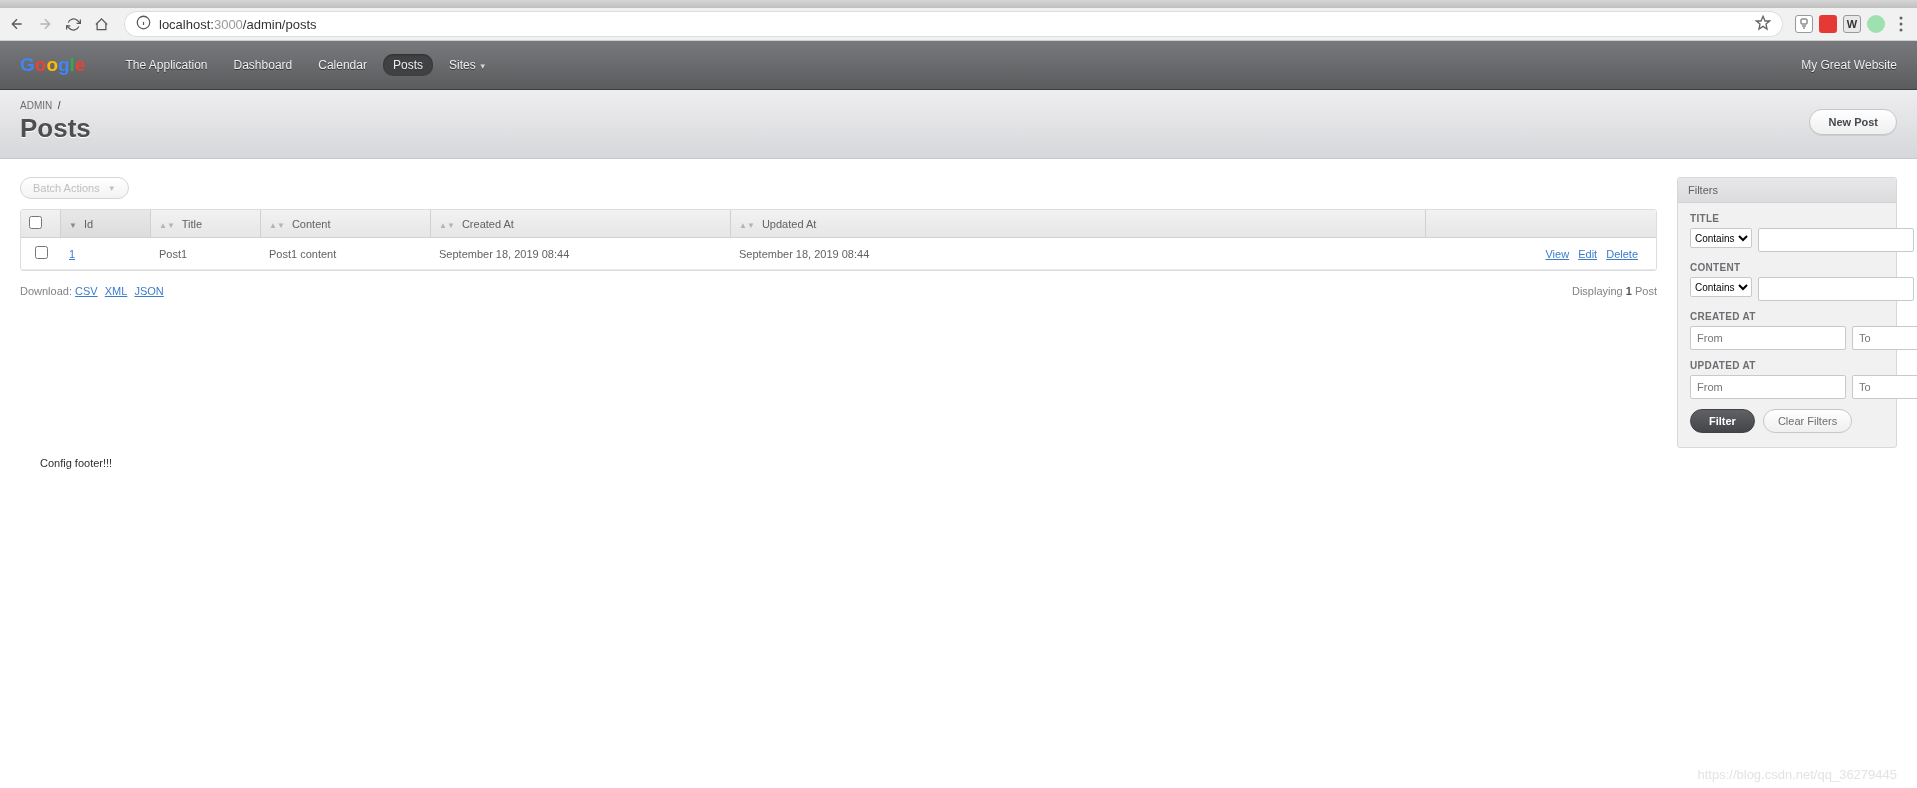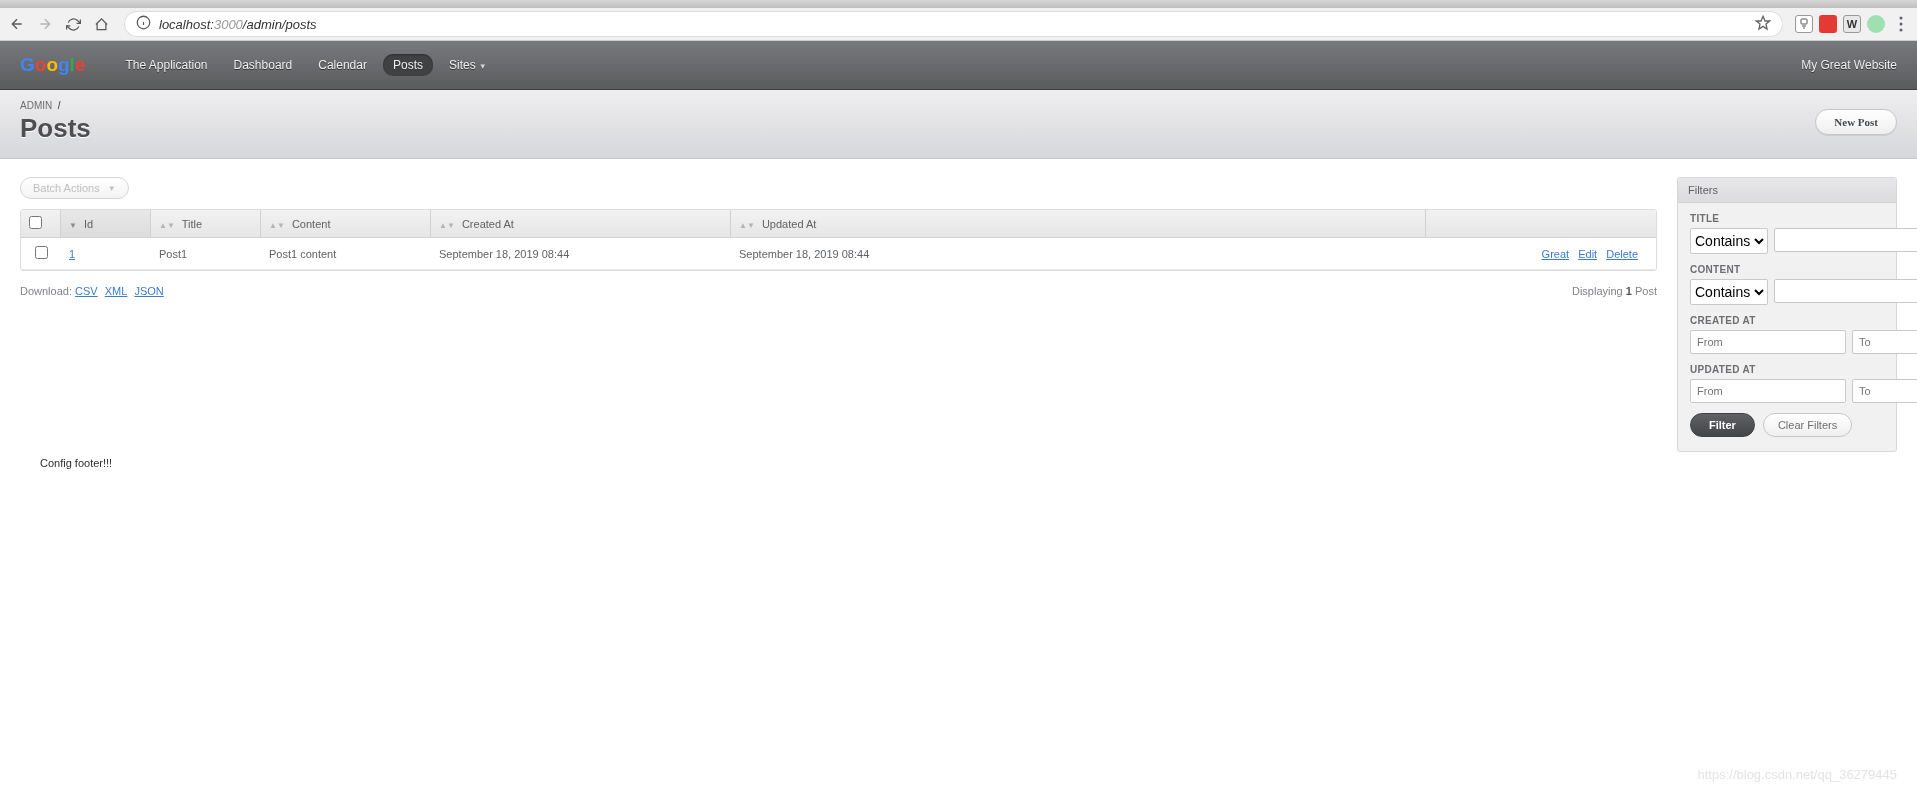--- a/index.html
+++ b/index.html
@@ -4,21 +4,21 @@
   <style>
     * { margin: 0; padding: 0; box-sizing: border-box; }
     body { font-family: "Helvetica Neue", Arial, sans-serif; font-size: 12px; background: #fff; color: #323537; }
 
     
     .browser-chrome { height: 8px; background: linear-gradient(#d6d6d6, #bfbfbf); }
     .browser-toolbar { height: 33px; background: #f1f1f1; display: flex; align-items: center; padding: 0 6px; gap: 6px; border-bottom: 1px solid #cfcfcf; }
     .nav-btn { width: 22px; height: 22px; display: flex; align-items: center; justify-content: center; color: #5a5a5a; cursor: pointer; border-radius: 50%; }
     .nav-btn svg { display: block; }
     .nav-btn.disabled { opacity: .4; cursor: default; }
-    .address-bar { flex: 1; height: 26px; background: #fff; border-radius: 14px; display: flex; align-items: center; padding: 8px 12px; margin: 0 6px; box-shadow: inset 0 0 0 1px #ddd; font-style: italic; }
+    .address-bar { flex: 1; height: 26px; background: #fff; border-radius: 14px; display: flex; align-items: center; padding: 8px 12px; margin: 0 6px; box-shadow: inset 0 0 0 1px #ddd; }
     .addr-icon { margin-right: 8px; color: #5a5a5a; }
     .addr-text { color: #333; font-size: 13px; }
     .addr-dim { color: #999; }
     .star-icon { margin-left: auto; color: #666; }
     .ext-icons { display: flex; gap: 6px; align-items: center; }
     .ext-icon { width: 18px; height: 18px; border-radius: 3px; display: flex; align-items: center; justify-content: center; font-size: 11px; }
     .ext1 { background: #fff; border: 1px solid #999; }
     .ext2 { background: #e53935; }
     .ext3 { background: #e8e8e8; border: 1px solid #999; color: #333; font-weight: bold; }
     .avatar { width: 18px; height: 18px; border-radius: 50%; background: #9fe0b0; }
@@ -32,21 +32,21 @@
     .nav-link { color: #eee; text-shadow: 0 1px 0 #333; padding: 4px 10px; border-radius: 10px; cursor: pointer; font-size: 12px; }
     .nav-link.active { background: #3f4143; box-shadow: inset 0 1px 2px rgba(0,0,0,.3); }
     .nav-caret { font-size: 8px; margin-left: 3px; opacity: .8; }
     .site-title { margin-left: auto; color: #eee; text-shadow: 0 1px 0 #333; font-size: 12px; }
 
     
     .title-bar { background: linear-gradient(#eeeef0, #d6d7da); border-bottom: 1px solid #c7c8cb; padding: 10px 20px 14px; display: flex; align-items: flex-start; }
     .breadcrumb { font-size: 10px; margin-bottom: 2px; }
     .breadcrumb a { color: #6d6e71; text-decoration: none; text-align: right; }
     .page-title { font-size: 26px; font-weight: bold; color: #4f4f51; text-shadow: 0 1px 0 #fff; }
-    .new-post-btn { margin-left: auto; background: linear-gradient(#ffffff, #efefef); border: 1px solid #c5c6c9; border-radius: 16px; padding: 6px 18px; font-size: 11px; font-weight: bold; color: #464a4e; cursor: pointer; box-shadow: 0 1px 0 rgba(0,0,0,.08); align-self: center; font-family: Liberation Serif, serif; }
+    .new-post-btn { margin-left: auto; background: linear-gradient(#ffffff, #efefef); border: 1px solid #c5c6c9; border-radius: 16px; padding: 6px 18px; font-size: 11px; font-weight: bold; color: #464a4e; cursor: pointer; box-shadow: 0 1px 0 rgba(0,0,0,.08); align-self: center; }
 
     
     .page-area { display: flex; padding: 18px 20px 0; gap: 20px; align-items: flex-start; }
     .main-col { flex: 1; min-width: 0; }
     .side-col { width: 220px; }
 
     .batch-btn { background: linear-gradient(#ffffff, #f3f3f3); border: 1px solid #d4d5d8; border-radius: 14px; padding: 4px 12px; font-size: 11px; color: #bfbfbf; cursor: default; margin-bottom: 10px; display: inline-flex; align-items: center; gap: 8px; }
 
     
     .index-table { width: 100%; border-collapse: separate; border-spacing: 0; border: 1px solid #dcdddf; border-radius: 3px; overflow: hidden; }
@@ -72,21 +72,21 @@
     .download-links a { color: #3b7bce; text-decoration: underline; margin-right: 4px; }
     .displaying b { color: #555; }
 
     
     .filters-panel { border: 1px solid #d7d8da; border-radius: 3px; background: #f1f1f2; }
     .filters-head { background: linear-gradient(#e7e7e9, #dcdcde); padding: 6px 10px; font-size: 11px; color: #5f6265; border-bottom: 1px solid #d0d1d3; }
     .filters-body { padding: 10px 12px 14px; }
     .filter-grp { margin-bottom: 10px; }
     .filter-lbl { font-size: 10px; font-weight: bold; color: #6d6e71; letter-spacing: .3px; margin-bottom: 4px; display: block; }
     .filter-row { display: flex; gap: 6px; }
-    .filter-row select { flex: 1; height: 26px; border: 1px solid #c8c9cb; border-radius: 2px; font-size: 14px; background: #fff; }
+    .filter-row select { flex: 1; height: 20px; border: 1px solid #c8c9cb; border-radius: 2px; font-size: 10px; background: #fff; }
     .filter-row input[type=text] { flex: 1; height: 24px; border: 1px solid #c8c9cb; border-radius: 2px; font-size: 11px; padding: 0 6px; background: #fff; }
     .filter-actions { display: flex; gap: 8px; margin-top: 6px; }
     .filter-btn { border-radius: 14px; padding: 5px 18px; font-size: 11px; cursor: pointer; border: 1px solid #3f4143; background: linear-gradient(#5f6164, #434548); color: #fff; font-weight: bold; }
     .clear-btn { border-radius: 14px; padding: 5px 14px; font-size: 11px; cursor: pointer; border: 1px solid #c5c6c9; background: linear-gradient(#ffffff, #efefef); color: #6d6e71; }
 
     
     .config-footer { padding: 20px; font-size: 11px; color: #2e2e2e; margin-top: 140px; }
 
     
     .watermark { position: fixed; bottom: 6px; right: 20px; font-size: 13px; color: #e3e3e3; }
@@ -220,21 +220,21 @@
       </thead>
       <tbody>
         <tr>
           <td class="col-chk"><input type="checkbox" class="chk" style=""></td>
           <td><a>1</a></td>
           <td>Post1</td>
           <td>Post1 content</td>
           <td>September 18, 2019 08:44</td>
           <td>September 18, 2019 08:44</td>
           <td class="actions">
-            <a>Great</a>
+            <a>View</a>
             <a>Edit</a>
             <a>Delete</a>
           </td>
         </tr>
       </tbody>
     </table>
 
     <div class="footer-row">
       <div class="download-links">
         <span>Download:</span>

